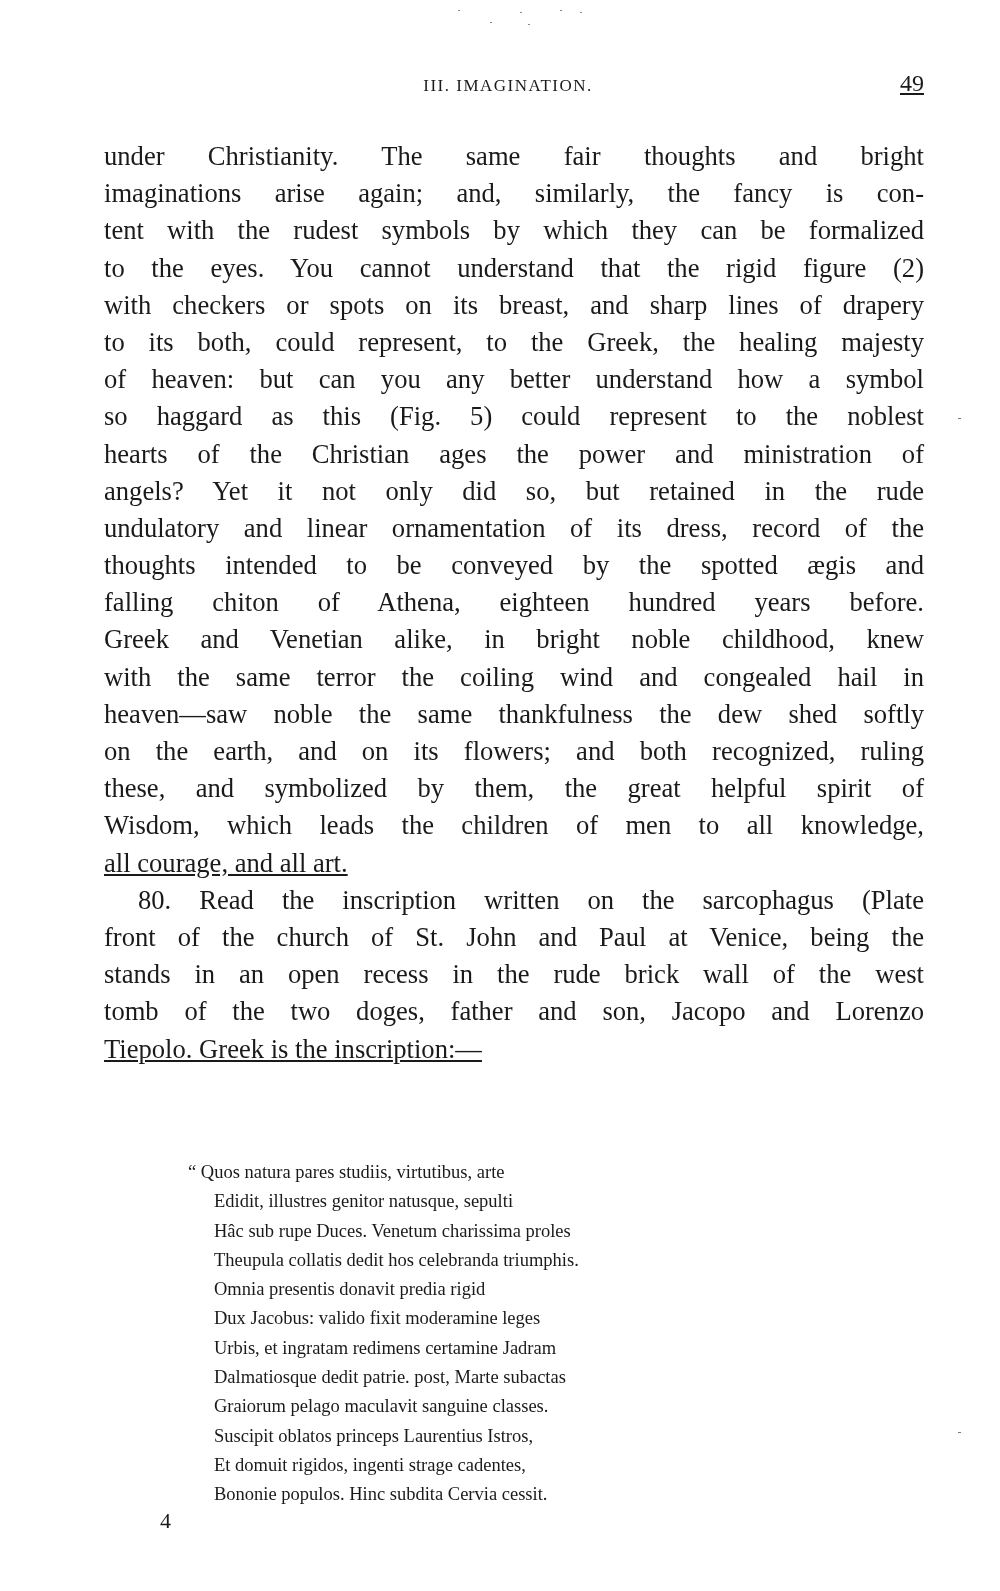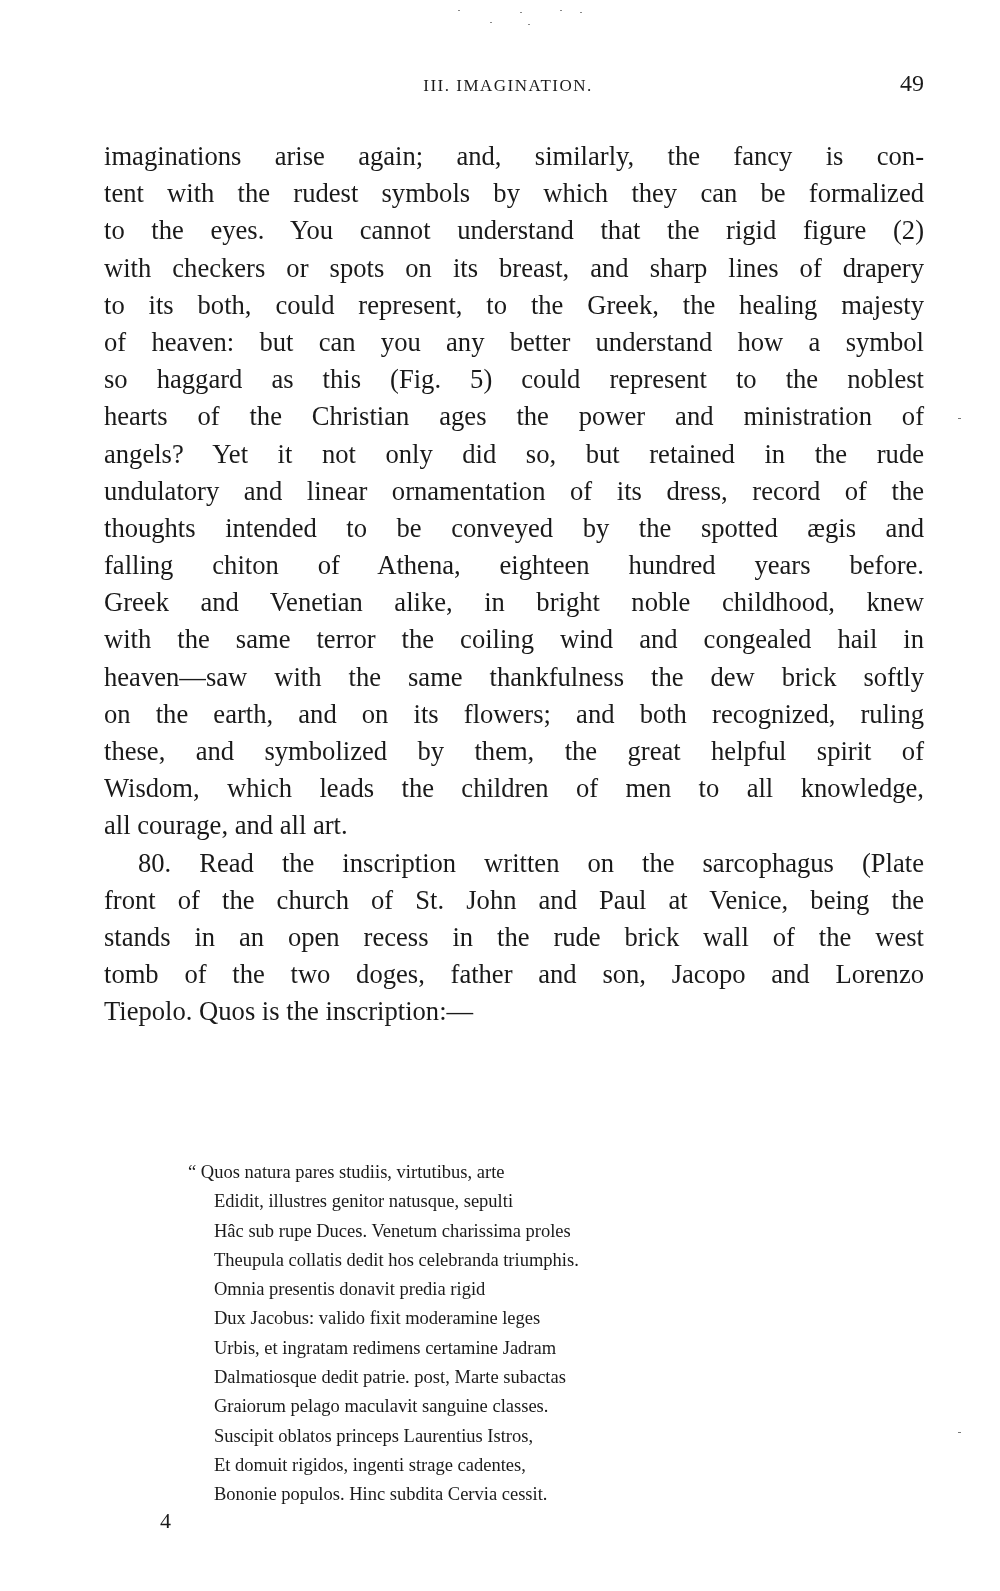--- a/index.html
+++ b/index.html
@@ -1,24 +1,24 @@
 <!DOCTYPE html>
 <html><head>
   <meta charset="utf-8">
   <style>
     html, body { margin: 0; padding: 0; background: #ffffff; }
     body { width: 1000px; height: 1591px; position: relative; overflow: hidden; color: #1a1a1a; font-family: "Liberation Serif", "DejaVu Serif", serif; }
     .specks { position: absolute; top: 8px; left: 450px; width: 180px; height: 20px; }
     .speck { position: absolute; width: 2px; height: 1px; background: #888; }
     .header { position: absolute; top: 70px; left: 104px; width: 820px; height: 34px; }
     .running-head { position: absolute; left: 0; right: 12px; text-align: center; font-size: 17px; letter-spacing: 1.5px; top: 6px; }
-    .folio { position: absolute; right: 0; top: 0; font-size: 24px; }
+    .folio { position: absolute; right: 0; top: 0; font-size: 24px; text-decoration: underline; }
     .body-text { position: absolute; top: 138px; left: 104px; width: 820px; font-size: 26.6px; line-height: 37.2px; text-align: justify; }
     .body-text .line { display: block; white-space: nowrap; text-align: justify; text-align-last: justify; height: 37.2px; }
-    .body-text .line.last { text-align-last: left; }
+    .body-text .line.last { text-align-last: left; text-decoration: underline; }
     .body-text .line.indent { padding-left: 34px; }
     .quote { position: absolute; top: 1158px; left: 188px; width: 640px; font-size: 18.5px; line-height: 29.3px; }
     .quote .qline { display: block; white-space: nowrap; padding-left: 26px; }
     .quote .qline.first { padding-left: 0; }
     .sig { position: absolute; top: 1508px; left: 160px; font-size: 22px; }
     .margin-mark { position: absolute; width: 3px; height: 1px; background: #777; }
   </style>
 </head>
 <body>
 
@@ -30,44 +30,45 @@
   <span class="speck" style="left:40px;top:14px"></span>
   <span class="speck" style="left:78px;top:16px"></span>
 </div>
 
 <div class="header">
   <div class="running-head">III. IMAGINATION.</div>
   <div class="folio">49</div>
 </div>
 
 <div class="body-text">
+  <span class="line">under Christianity. The same fair thoughts and bright</span>
   <span class="line">imaginations arise again; and, similarly, the fancy is con-</span>
   <span class="line">tent with the rudest symbols by which they can be formalized</span>
   <span class="line">to the eyes. You cannot understand that the rigid figure (2)</span>
   <span class="line">with checkers or spots on its breast, and sharp lines of drapery</span>
   <span class="line">to its both, could represent, to the Greek, the healing majesty</span>
   <span class="line">of heaven: but can you any better understand how a symbol</span>
   <span class="line">so haggard as this (Fig. 5) could represent to the noblest</span>
   <span class="line">hearts of the Christian ages the power and ministration of</span>
   <span class="line">angels? Yet it not only did so, but retained in the rude</span>
   <span class="line">undulatory and linear ornamentation of its dress, record of the</span>
   <span class="line">thoughts intended to be conveyed by the spotted ægis and</span>
   <span class="line">falling chiton of Athena, eighteen hundred years before.</span>
   <span class="line">Greek and Venetian alike, in bright noble childhood, knew</span>
   <span class="line">with the same terror the coiling wind and congealed hail in</span>
-  <span class="line">heaven—saw with the same thankfulness the dew brick softly</span>
+  <span class="line">heaven—saw noble the same thankfulness the dew shed softly</span>
   <span class="line">on the earth, and on its flowers; and both recognized, ruling</span>
   <span class="line">these, and symbolized by them, the great helpful spirit of</span>
   <span class="line">Wisdom, which leads the children of men to all knowledge,</span>
   <span class="line last">all courage, and all art.</span>
   <span class="line indent">80. Read the inscription written on the sarcophagus (Plate</span>
   <span class="line">front of the church of St. John and Paul at Venice, being the</span>
   <span class="line">stands in an open recess in the rude brick wall of the west</span>
   <span class="line">tomb of the two doges, father and son, Jacopo and Lorenzo</span>
-  <span class="line last">Tiepolo. Quos is the inscription:—</span>
+  <span class="line last">Tiepolo. Greek is the inscription:—</span>
 </div>
 
 <div class="quote">
   <span class="qline first">“ Quos natura pares studiis, virtutibus, arte</span>
   <span class="qline">Edidit, illustres genitor natusque, sepulti</span>
   <span class="qline">Hâc sub rupe Duces. Venetum charissima proles</span>
   <span class="qline">Theupula collatis dedit hos celebranda triumphis.</span>
   <span class="qline">Omnia presentis donavit predia rigid</span>
   <span class="qline">Dux Jacobus: valido fixit moderamine leges</span>
   <span class="qline">Urbis, et ingratam redimens certamine Jadram</span>

